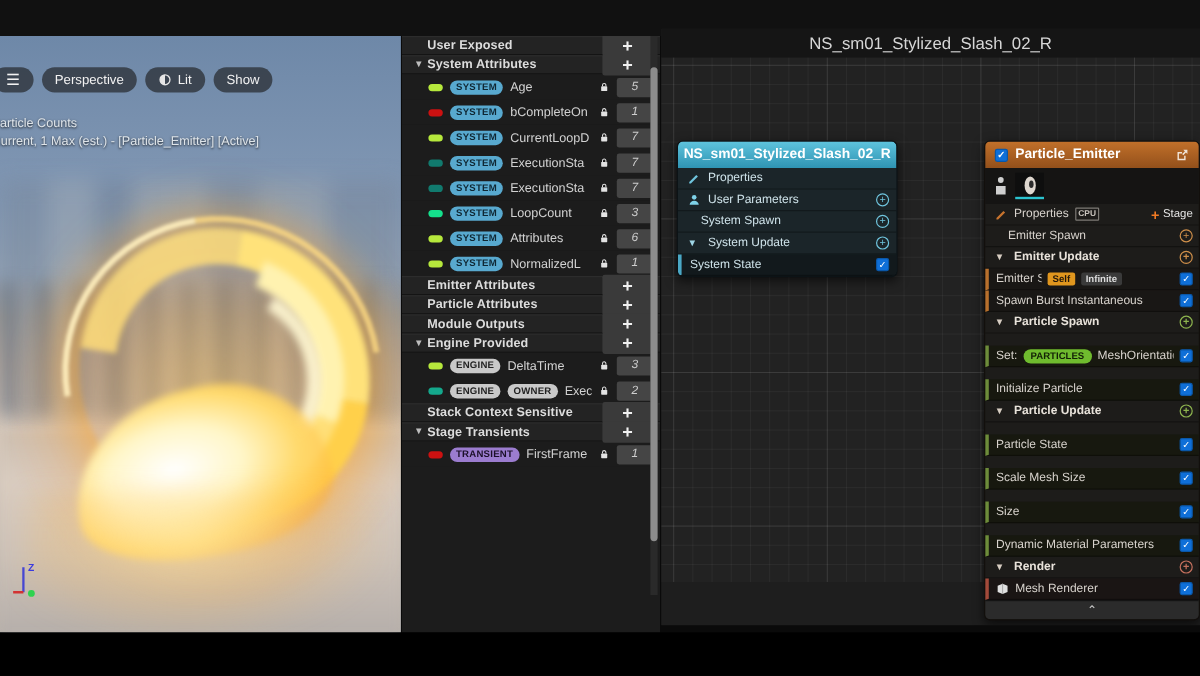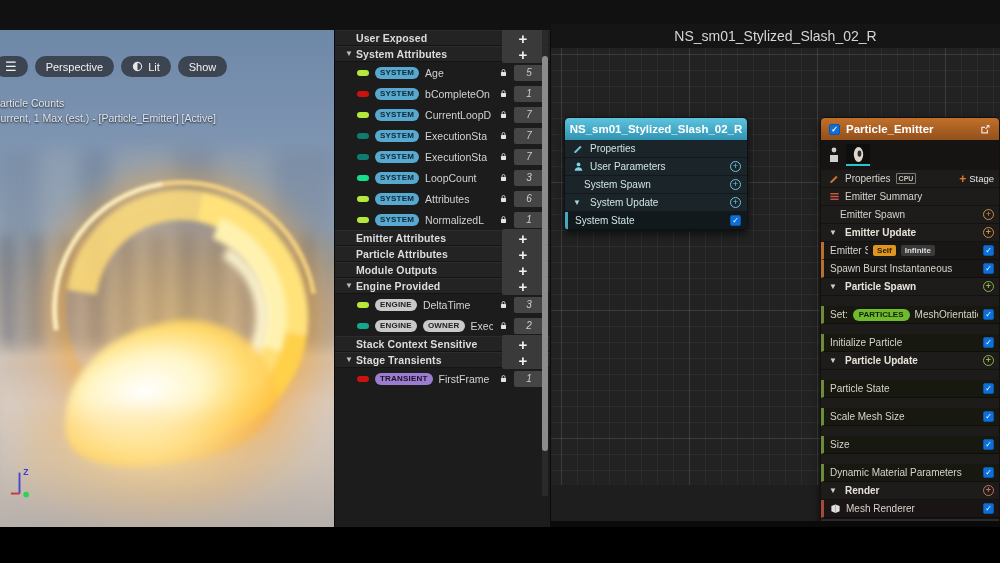--- a/index.html
+++ b/index.html
@@ -679,28 +679,20 @@
           </svg>
           <span>Properties</span>
           <span class="cpu-chip">CPU</span>
           <span class="grow"></span>
           <span class="stage-btn">
             <span class="stage-plus">+</span>
             <span>Stage</span>
           </span>
         </div>
         <div id="emt-rows">
-            <div class="erow">
-              <svg class="nicon" viewBox="0 0 16 16">
-                <rect x="2" y="3" width="12" height="2" fill="#d4594a"></rect>
-                <rect x="2" y="7" width="12" height="2" fill="#d4594a"></rect>
-                <rect x="2" y="11" width="12" height="2" fill="#d4594a"></rect>
-              </svg>
-              <span class="grow">Emitter Summary</span>
-            </div>
             <div class="erow " style="padding-left: 19px;">
               <span class="grow">Emitter Spawn</span>
               <span class="circ-plus circ-plus-o">+</span>
             </div>
             <div class="erow cat">
               <span class="sec-caret" style="color:#d6cdc2;">▼</span>
               <span class="grow">Emitter Update</span>
               <span class="circ-plus circ-plus-o">+</span>
             </div>
             <div class="erow stripe-o">

